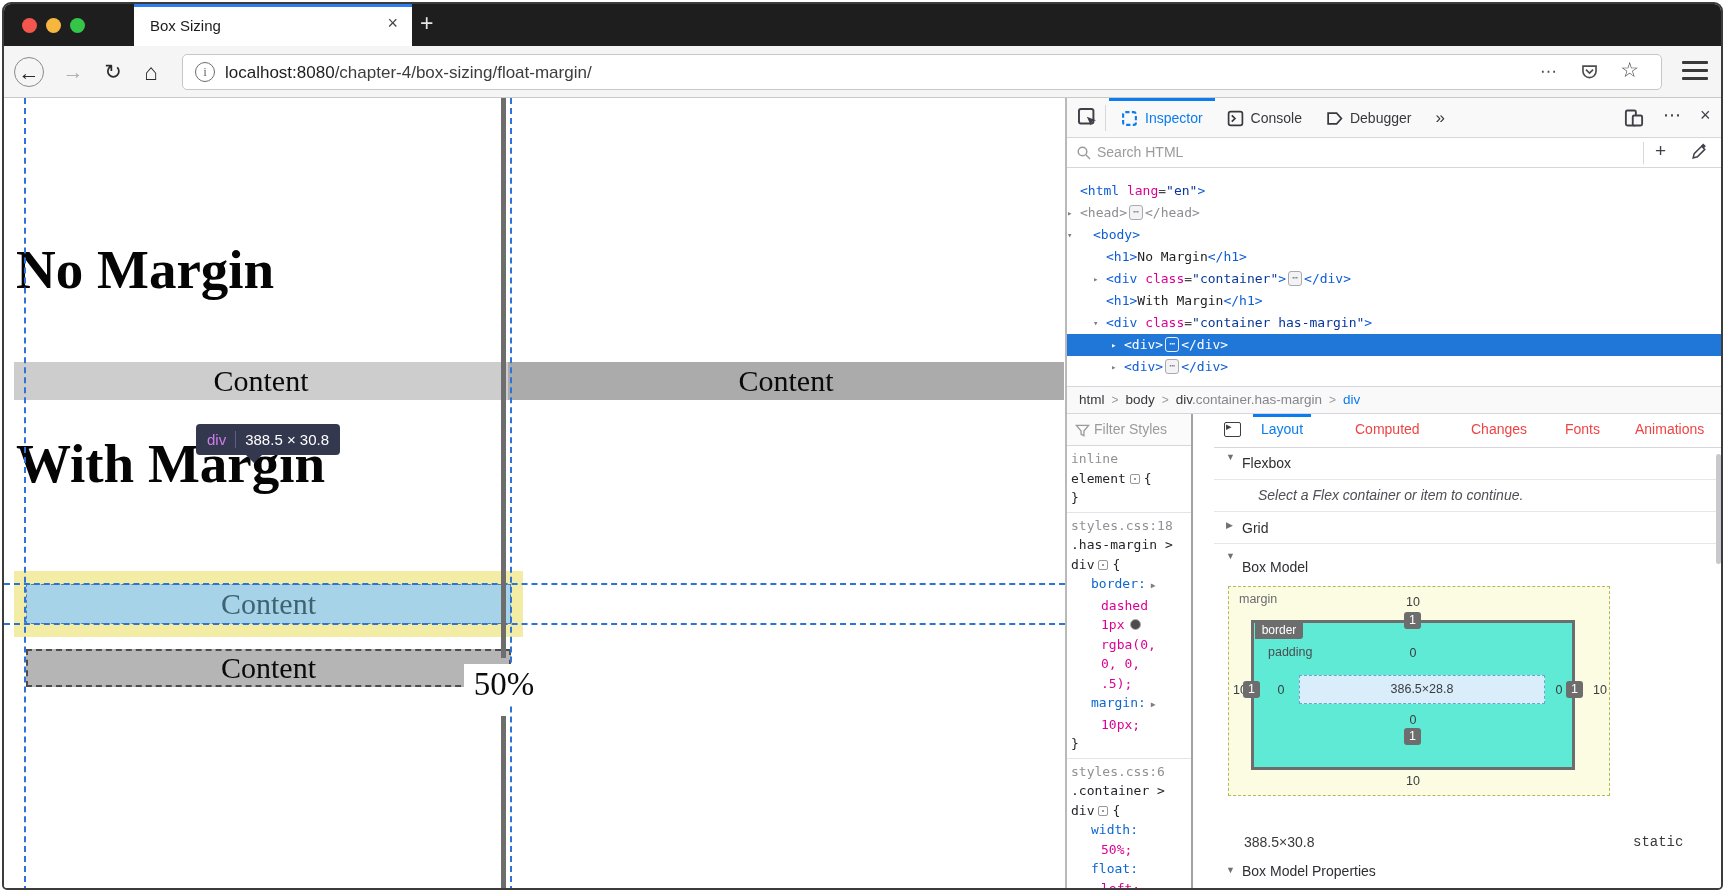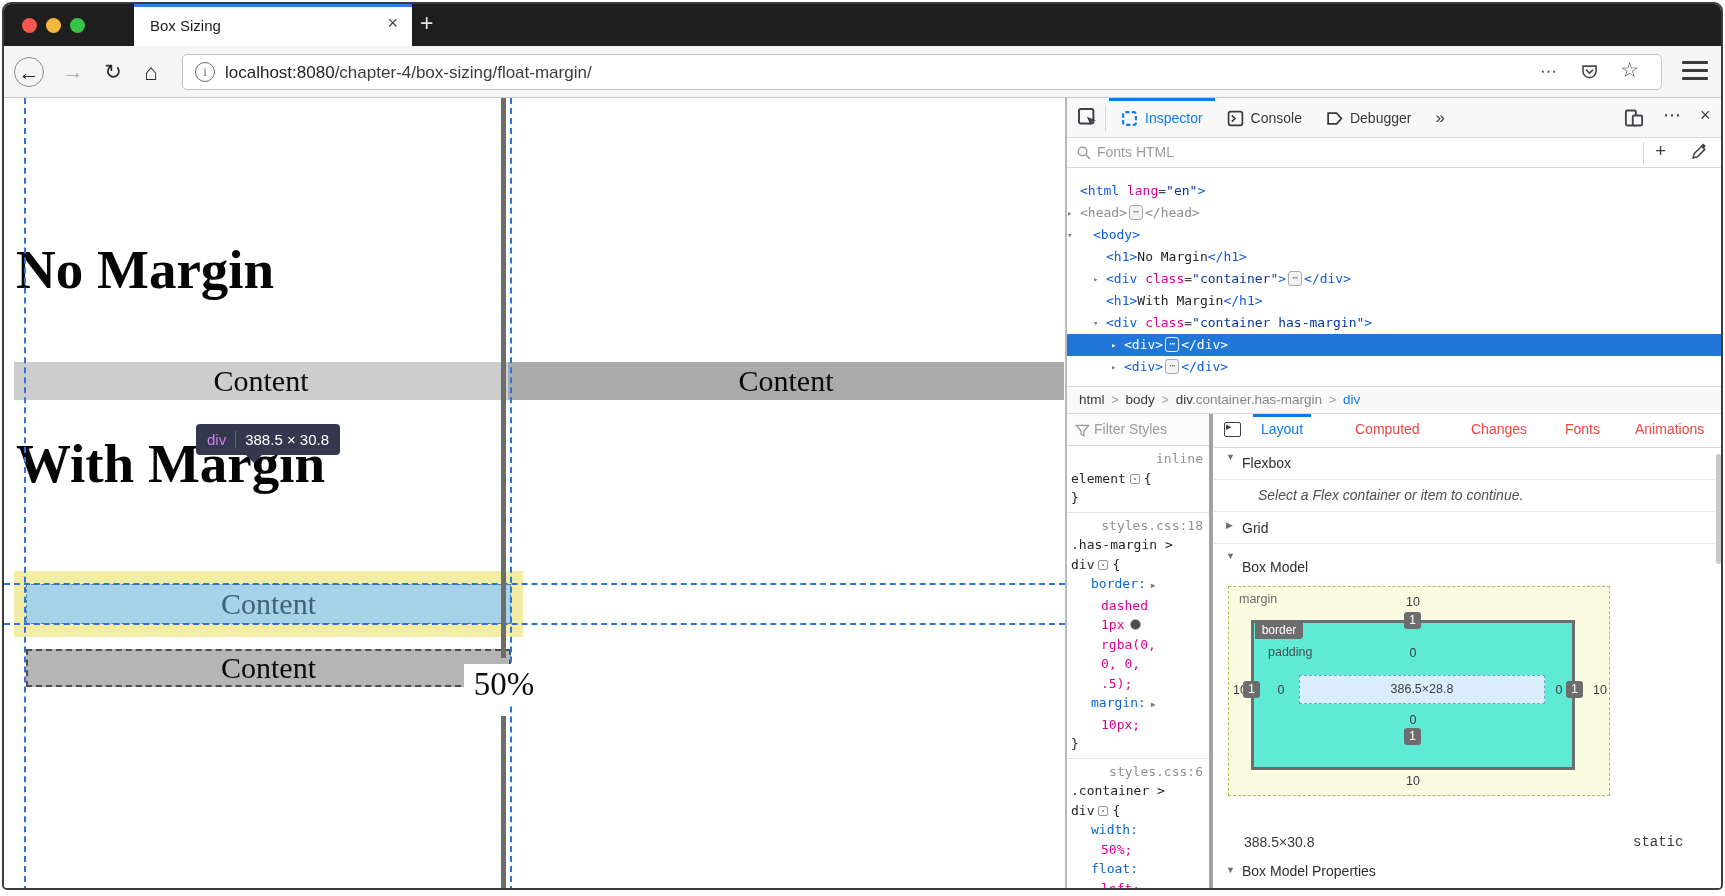--- a/index.html
+++ b/index.html
@@ -68,26 +68,26 @@
   .badge { display:inline-block; border:1px solid #a9a9af; border-radius:3px; background:#f3f3f5; color:#77777c; font-size:10px; line-height:10px; padding:1px 3px 2px; vertical-align:2px; margin:0 2px; }
   .mrow.selected { background:#2177d8; }
   .mrow.selected .c-tag, .mrow.selected .c-attr, .mrow.selected .c-val, .mrow.selected .twisty { color:#fff; }
   .mrow.selected .badge { background:transparent; border-color:#e8eefc; color:#fff; }
   #breadcrumb { position:absolute; left:0; top:288px; width:100%; height:28px; background:#f9f9fa; border-top:1px solid #d7d7db; border-bottom:1px solid #d7d7db; line-height:26px; padding-left:12px; font-size:13.5px; color:#38383d; white-space:nowrap; }
   #breadcrumb .crumb-sep { color:#9a9aa0; margin:0 7px; font-size:12px; }
   #breadcrumb .suffix { color:#85858c; }
   #breadcrumb .active { color:#0a7cf0; }
 
   
-  #rules-col { position:absolute; left:0; top:316px; width:146px; height:478px; border-right:4px solid #a3a3a3; overflow:hidden; }
+  #rules-col { position:absolute; left:0; top:316px; width:126px; height:478px; border-right:2px solid #a3a3a3; overflow:hidden; }
   #filter-row { position:absolute; left:0; top:0; width:100%; height:32px; border-bottom:1px solid #d7d7db; background:#fbfbfb; }
   #filter-text { position:absolute; left:27px; top:7px; color:#9b9b9b; font-size:14px; }
   #rules-list { position:absolute; left:0; top:32px; width:100%; font-family:"DejaVu Sans Mono","Liberation Mono",monospace; font-size:13px; line-height:19.5px; color:#24242a; }
   .rule-block { padding:3px 4px 4px; border-bottom:1px solid #e4e4e8; }
-  .rule-loc { text-align:right; color:#909095; padding-right:2px; }
+  .rule-loc { text-align:left; color:#909095; padding-right:2px; }
   .rline-prop { padding-left:20px; color:#0d66d0; white-space:nowrap; }
   .rline-val { padding-left:30px; color:#dd0093; white-space:nowrap; }
   .rexp { color:#7d7d83; font-size:8px; margin-left:5px; }
   .swatch { display:inline-block; width:11px; height:11px; border-radius:50%; background:#4c4c4c; border:1px solid #a9a9a9; vertical-align:-1px; margin-left:6px; }
   .tgt { display:inline-block; width:10px; height:10px; border:1px solid #97979c; border-radius:2px; position:relative; margin:0 4px; vertical-align:-1px; }
   .tgt::after { content:""; position:absolute; left:3px; top:3px; width:2px; height:2px; background:#97979c; }
 
   
   #layout-col { position:absolute; left:147px; top:316px; width:509px; height:478px; overflow:hidden; }
   #layout-tabs-row { position:absolute; left:0; top:0; width:100%; height:34px; border-bottom:1px solid #d7d7db; }
@@ -237,21 +237,21 @@
       <span class="dt-ric" style="left:633px;top:7px;font-size:18px">×</span>
     </div>
 
     <div id="dt-search-row">
       <span style="position:absolute;left:9px;top:7px">
           <svg class="ic" width="16" height="16" viewBox="0 0 16 16">
             <circle cx="6.5" cy="6.5" r="4.3" fill="none" stroke="#9b9b9b" stroke-width="1.5"></circle>
             <path d="M10 10l4 4" stroke="#9b9b9b" stroke-width="1.5"></path>
           </svg>
         </span>
-      <span id="dt-search-text">Fonts HTML</span>
+      <span id="dt-search-text">Search HTML</span>
       <div class="dt-sep" style="left:576px;top:4px;height:22px"></div>
       <span style="position:absolute;left:588px;top:2px;font-size:19px;color:#40404a">+</span>
       <span style="position:absolute;left:624px;top:5px">
           <svg class="ic" width="17" height="17" viewBox="0 0 16 16">
             <path d="M2 14l1-4 7-7 3 3-7 7z" fill="none" stroke="#40404a" stroke-width="1.4"></path>
             <path d="M9.5 2.5l2-2 2.5 2.5-2 2z" fill="#40404a"></path>
           </svg>
         </span>
     </div>
 

